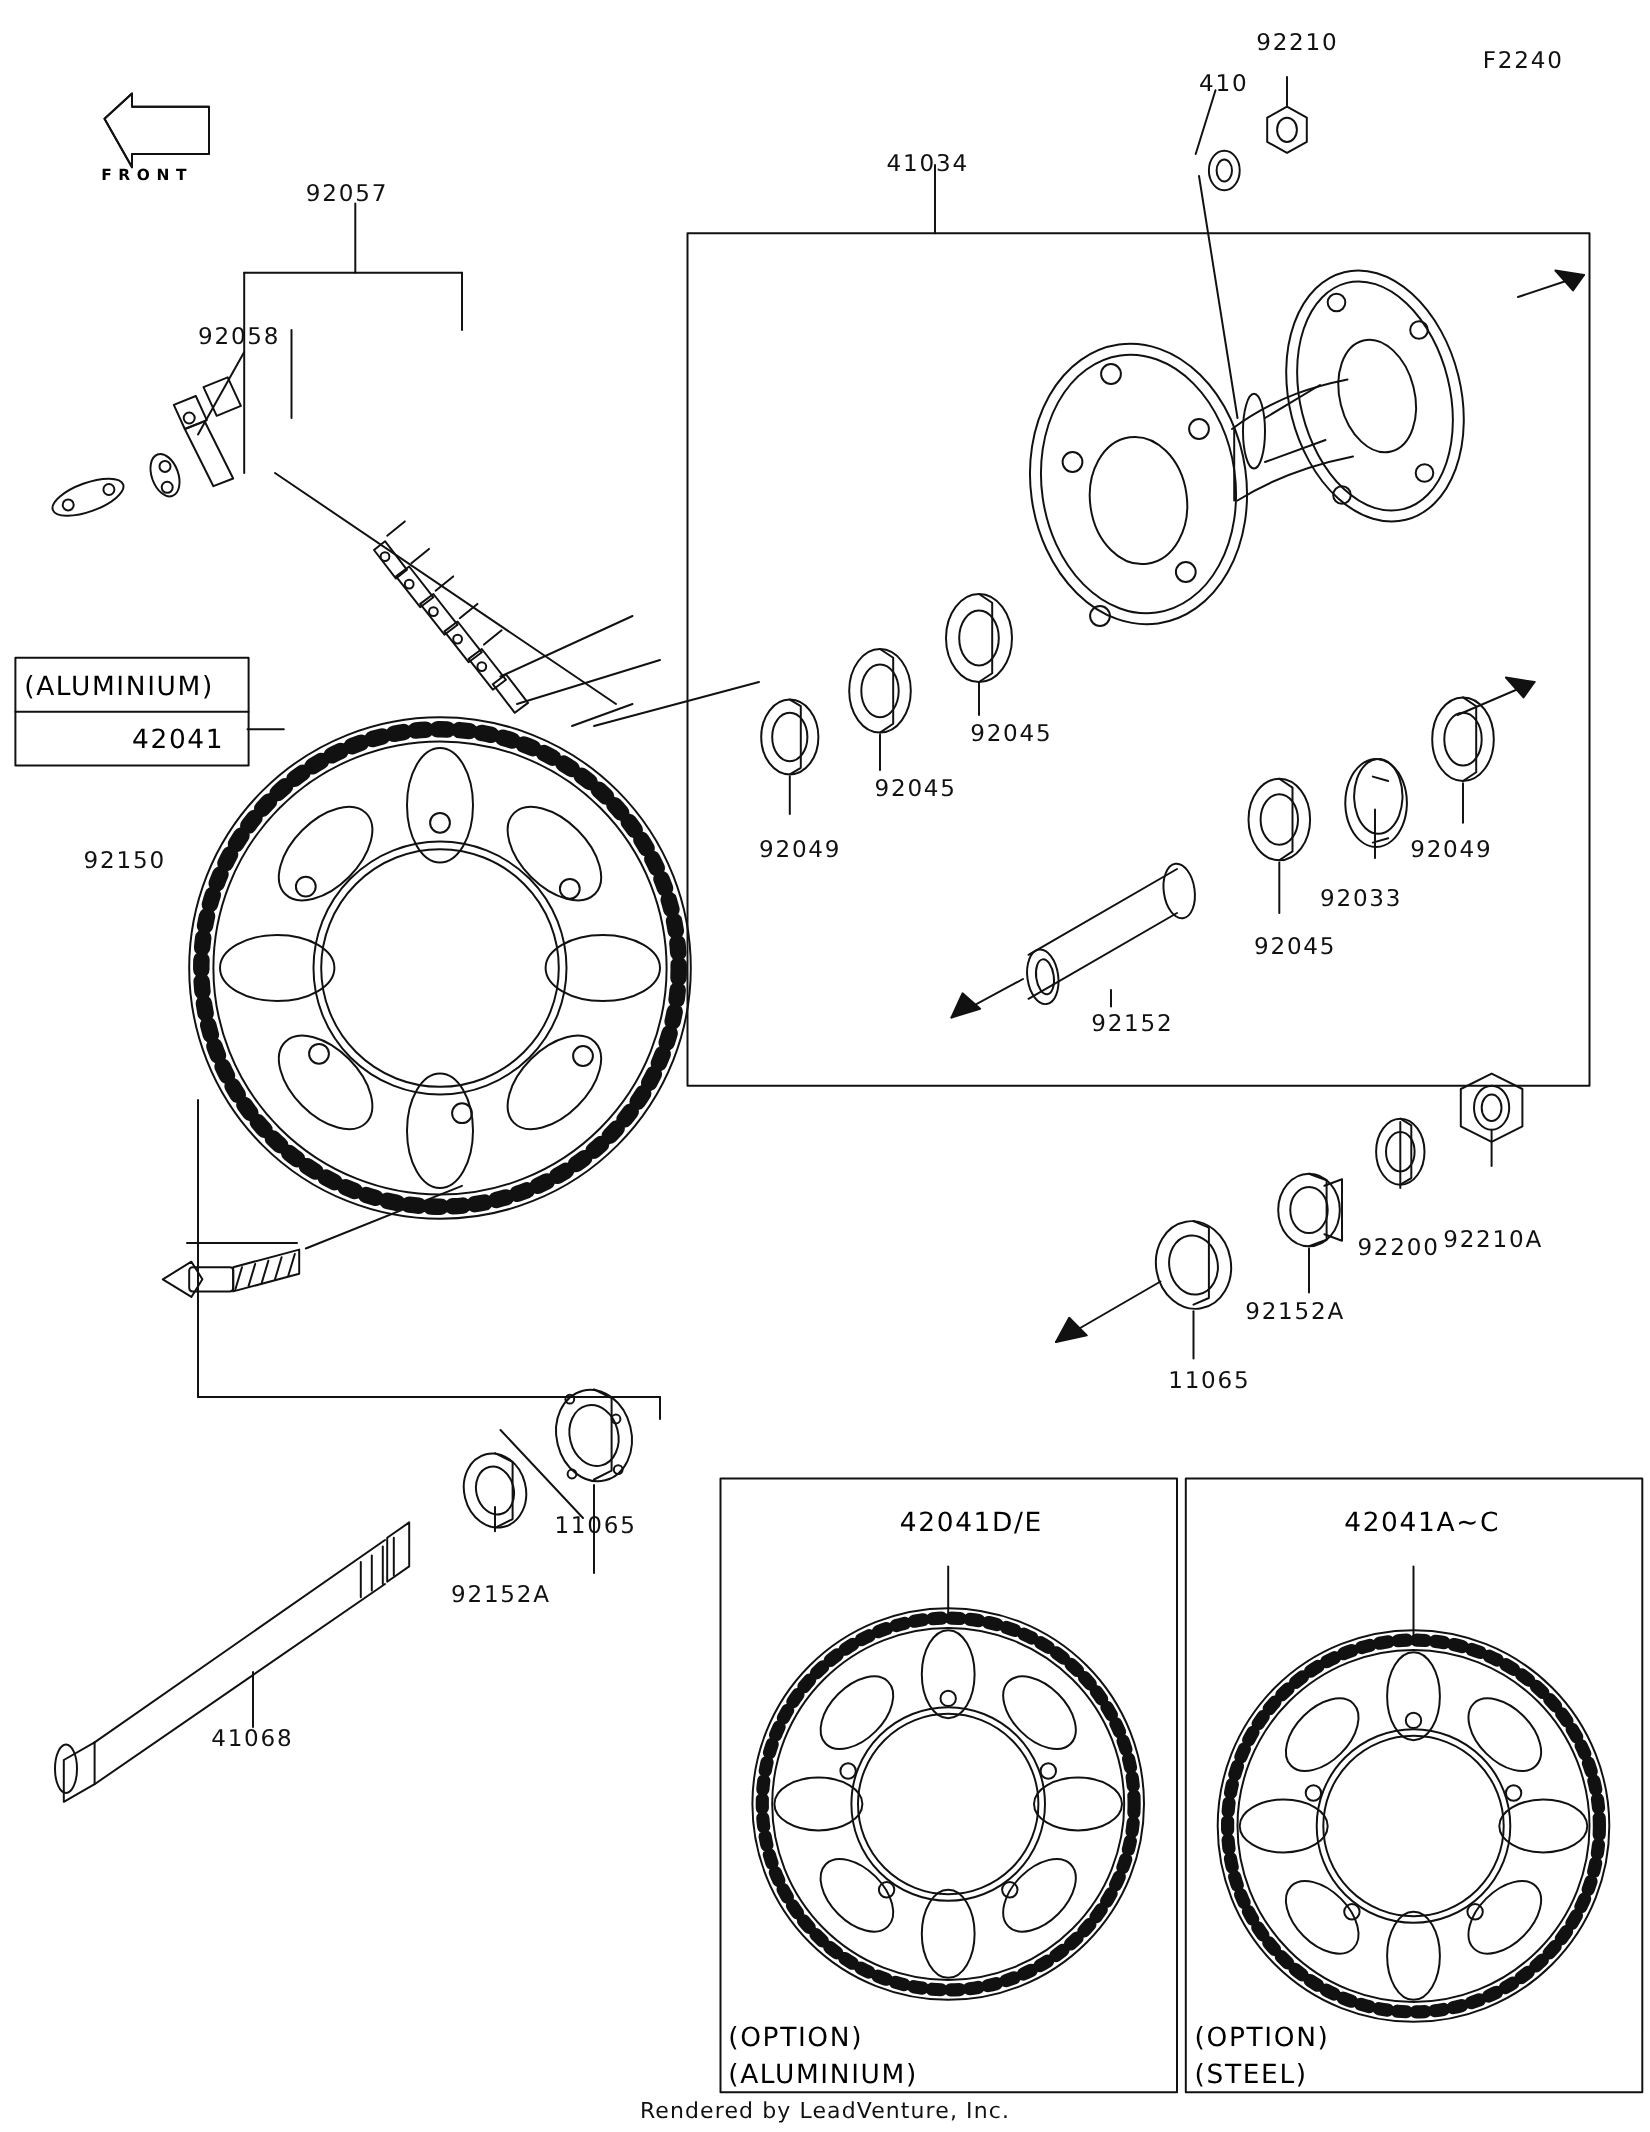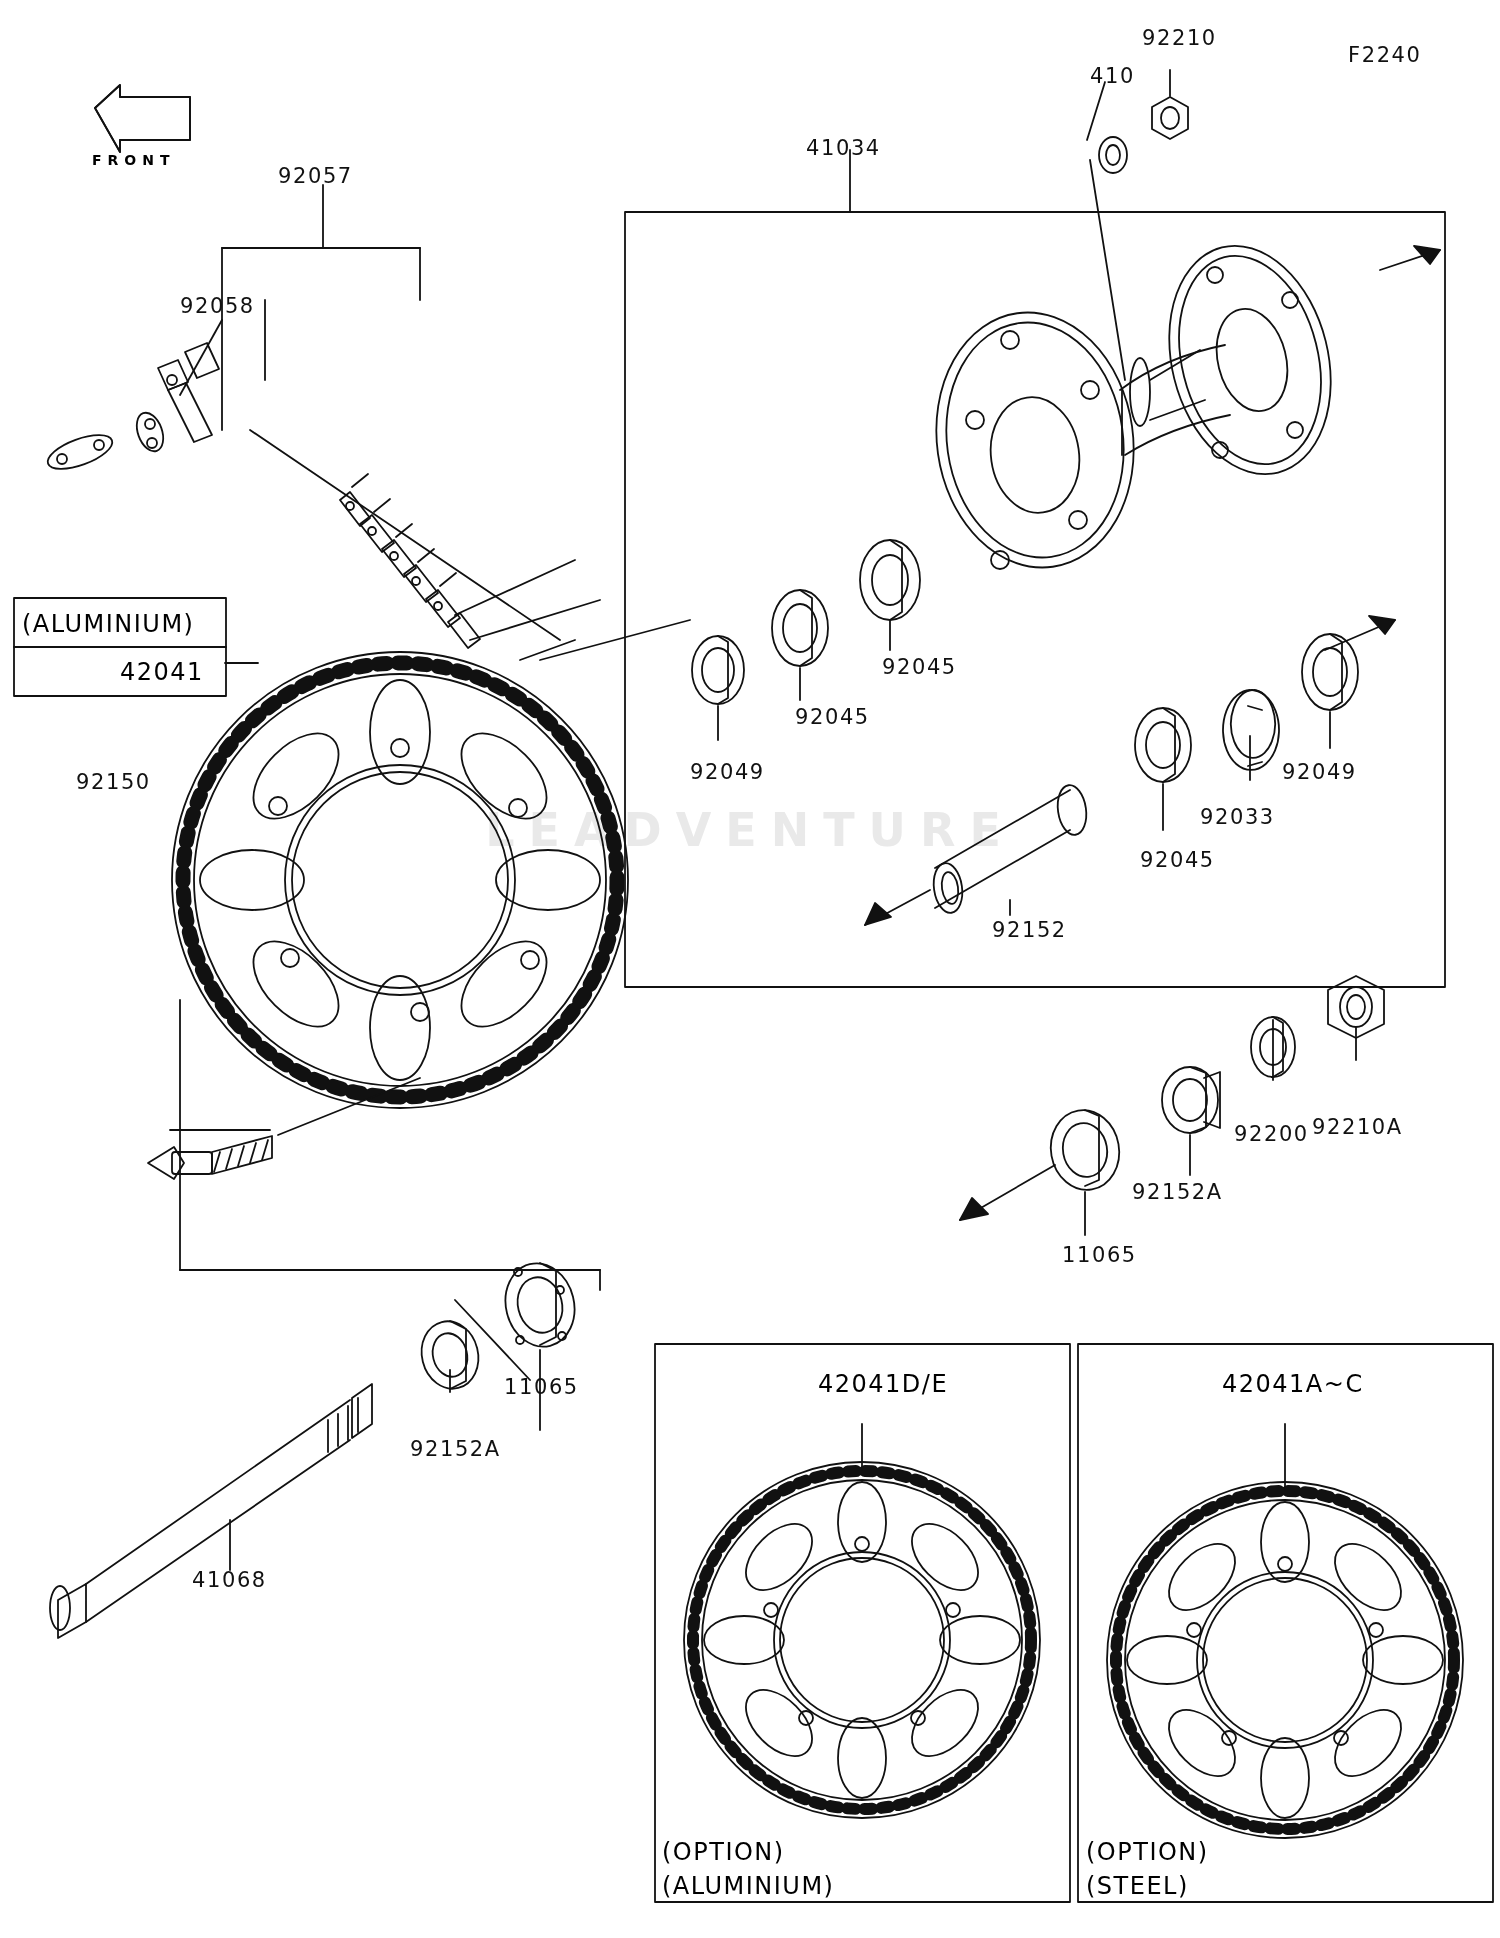--- a/index.html
+++ b/index.html
@@ -9,21 +9,20 @@
   .lbl{position:absolute;font-family:"DejaVu Sans",sans-serif;font-size:21px;letter-spacing:1.6px;color:#111;white-space:nowrap;}
   .cap{position:absolute;font-size:24px;letter-spacing:1.5px;white-space:nowrap;}
   .footer{position:absolute;left:0;right:0;bottom:8px;text-align:center;font-size:20px;letter-spacing:1px;color:#111;}
   .wm{position:absolute;left:430px;top:680px;width:640px;height:280px;color:#e9e9e9;font-size:46px;letter-spacing:14px;font-weight:bold;text-align:center;line-height:300px;pointer-events:none;user-select:none;}
 </style>
 </head>
 <body>
 
 <div id="sheet">
 
-  <div class="wm">LEADVENTURE</div>
 
   <svg width="1500" height="1938" viewBox="0 0 1500 1938">
     <g fill="none" stroke="#111" stroke-width="1.8" stroke-linecap="round" stroke-linejoin="round">
 
       <g>
         <path d="M95 108 L120 85 L120 97 L190 97 L190 140 L120 140 L120 152 Z" fill="#fff"></path>
         <path d="M95 108 L120 85 L120 97 L190 97 L190 140 L120 140 L120 152 Z" fill="none"></path>
       </g>
 
       <rect x="625" y="212" width="820" height="775"></rect>
@@ -329,13 +328,14 @@
   <div class="cap" style="left:818px; top:1370px;">42041D/E</div>
   <div class="cap" style="left:662px; top:1838px;">(OPTION)</div>
   <div class="cap" style="left:662px; top:1872px;">(ALUMINIUM)</div>
 
   <div class="cap" style="left:1222px; top:1370px;">42041A~C</div>
   <div class="cap" style="left:1086px; top:1838px;">(OPTION)</div>
   <div class="cap" style="left:1086px; top:1872px;">(STEEL)</div>
 
   <div class="cap" style="left:92px; top:152px; font-size:14px; letter-spacing:6px; font-weight:bold;">FRONT</div>
 
+  <div class="footer">Rendered by LeadVenture, Inc.</div>
 </div>
 
 </body></html>

